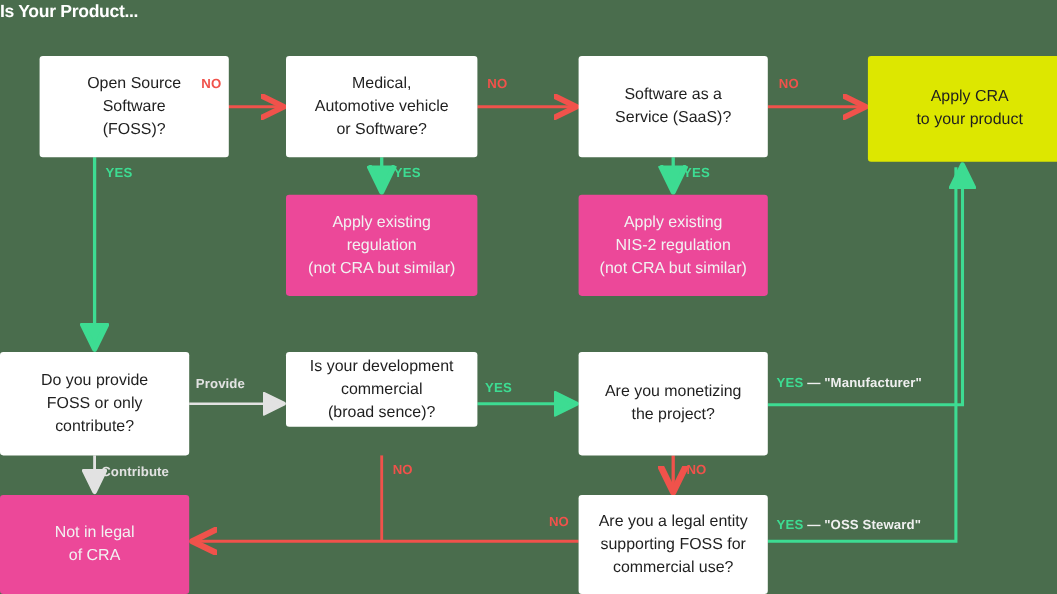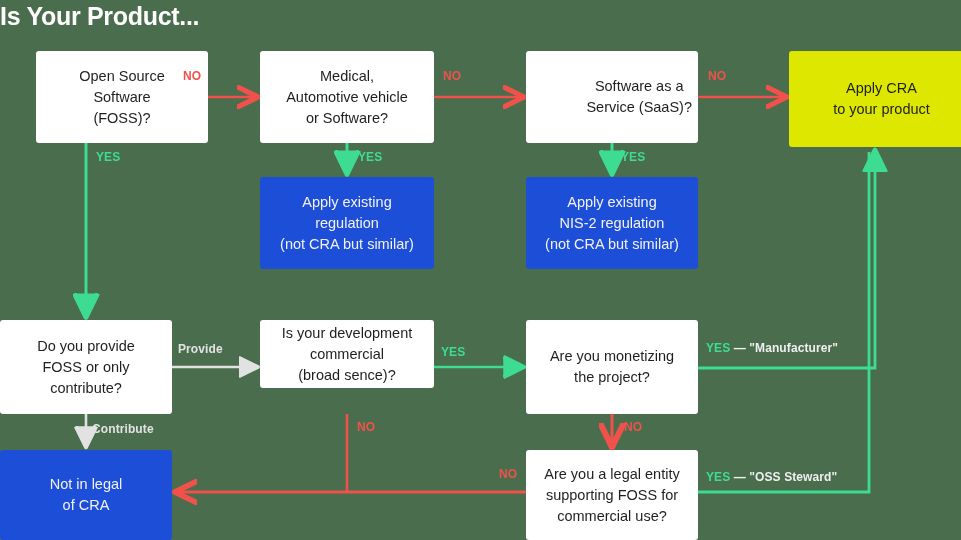--- a/index.html
+++ b/index.html
@@ -23,21 +23,21 @@
     left: 0;
     top: 0;
     width: 961px;
     height: 540px;
   }
   .title {
     position: absolute;
     left: 0px;
     top: 2px;
     color: #ffffff;
-    font-size: 25px;
+    font-size: 16px;
     font-weight: bold;
     letter-spacing: -0.3px;
     white-space: nowrap;
   }
   .node {
     position: absolute;
     box-sizing: border-box;
     display: flex;
     align-items: center;
     justify-content: center;
@@ -46,21 +46,21 @@
     font-size: 14.5px;
     line-height: 21px;
     padding: 4px 6px;
     z-index: 3;
   }
   .node.white {
     background: #ffffff;
     color: #1f1f1f;
   }
   .node.black {
-    background: #1d4ed8;
+    background: #ec4899;
     color: #f2f2f2;
   }
   .node.yellow {
     background: #dde700;
     color: #1f1f1f;
   }
   .node span {
     display: block;
     white-space: pre-line;
   }
@@ -124,21 +124,21 @@
   <div class="node white" style="left:0px;top:51px;width:172px;height:92px;margin-left:36px;">
     <span>Open Source
 Software
 (FOSS)?</span>
   </div>
   <div class="node white" style="left:260px;top:51px;width:174px;height:92px;">
     <span>Medical,
 Automotive vehicle
 or Software?</span>
   </div>
-  <div class="node white" style="left:526px;top:51px;width:172px;height:92px;justify-content:flex-end;">
+  <div class="node white" style="left:526px;top:51px;width:172px;height:92px;">
     <span>Software as a
 Service (SaaS)?</span>
   </div>
   <div class="node yellow" style="left:789px;top:51px;width:185px;height:96px;">
     <span>Apply CRA
 to your product</span>
   </div>
 
   <div class="node black" style="left:260px;top:177px;width:174px;height:92px;">
     <span>Apply existing

